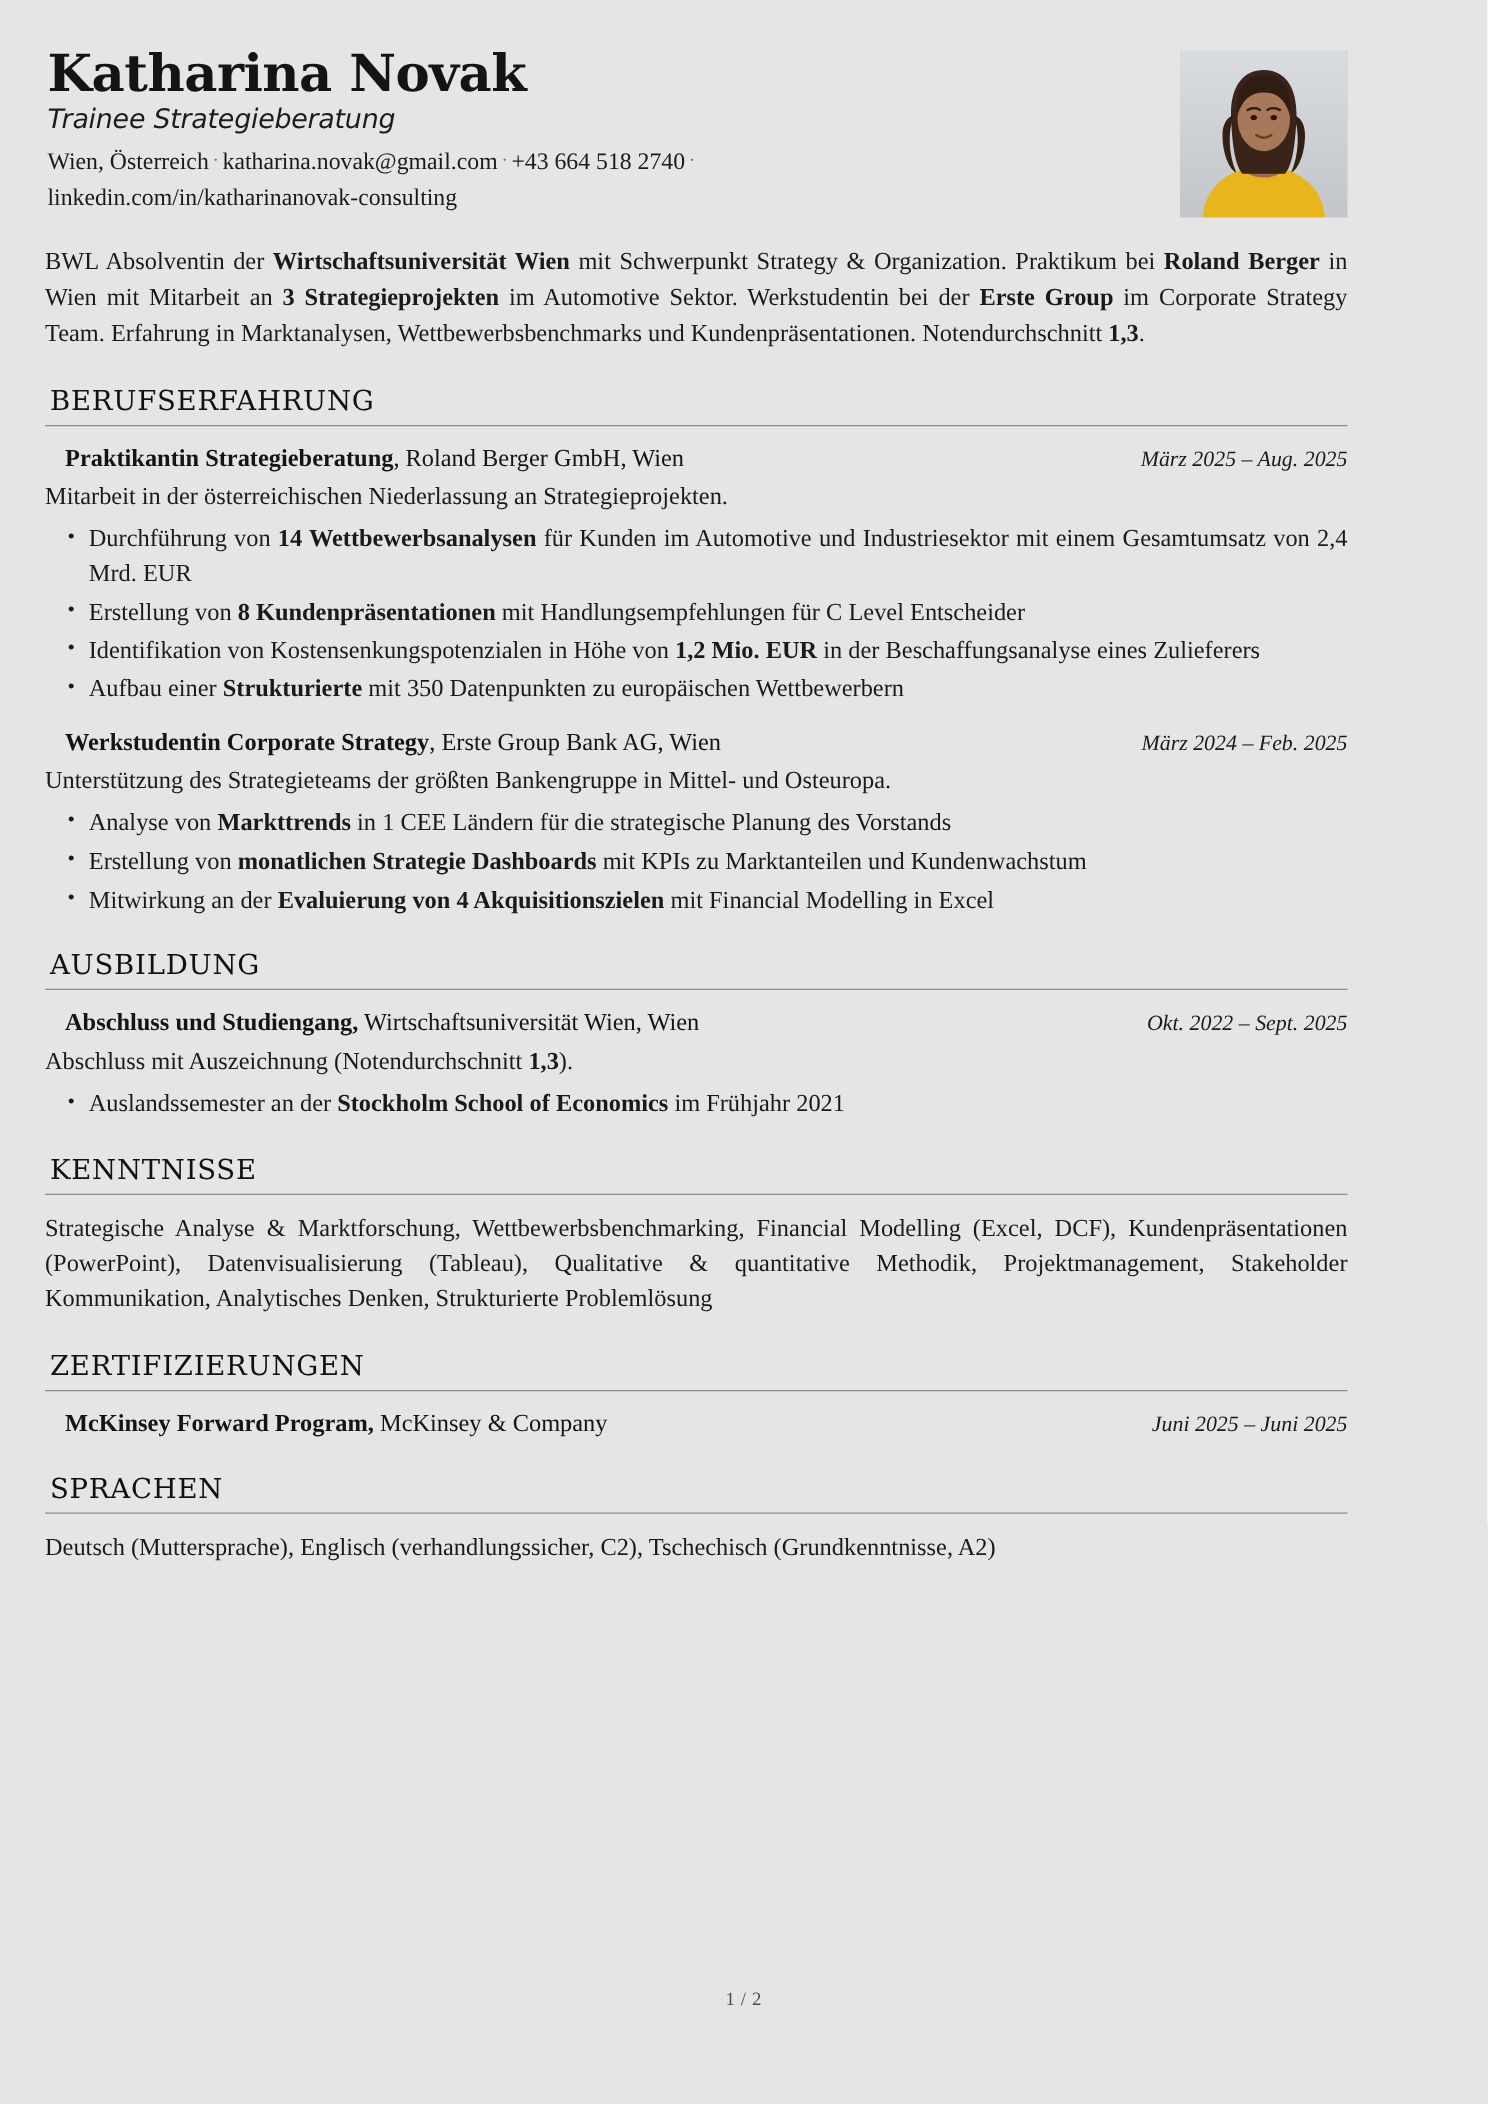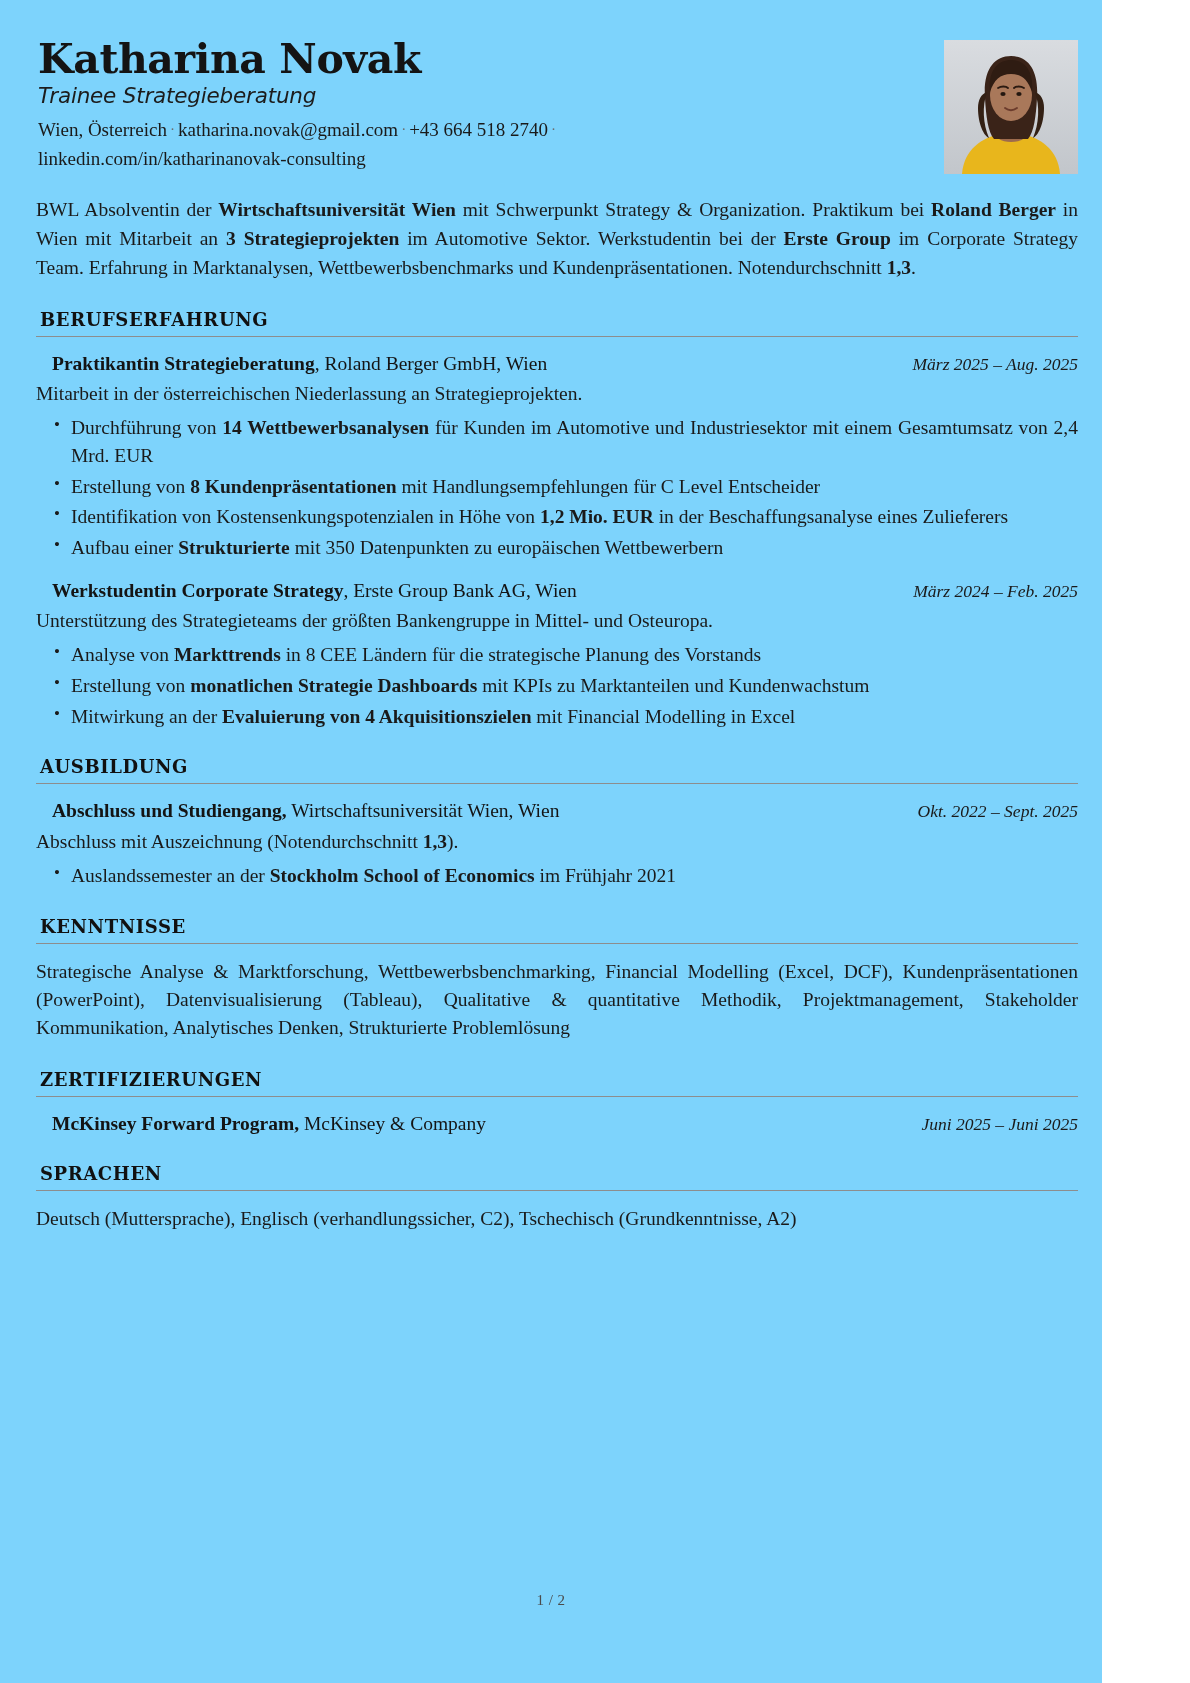--- a/index.html
+++ b/index.html
@@ -6,23 +6,23 @@
     margin: 0;
     padding: 0;
     background: #ffffff;
   }
   body {
     font-family: "Liberation Serif", serif;
     color: #1a1a1a;
   }
   .page {
     position: relative;
-    width: 1102px;
+    width: 1190px;
     height: 1683px;
-    background: #7dd3fc;
+    background: #e5e5e5;
     box-sizing: border-box;
     padding: 36px 112px 17px 36px;
     overflow: hidden;
   }
   .inner {
     width: 1042px;
     margin-left: 0;
   }
 
   
@@ -82,22 +82,22 @@
     margin-top: 22px;
     text-align: justify;
     color: #1a1a1a;
   }
   b, strong { font-weight: 700; }
 
   
   .section { margin-top: 26px; }
   .section-title {
     font-family: "DejaVu Serif", serif;
-    font-weight: 700;
-    font-size: 18px;
+    font-weight: 400;
+    font-size: 22px;
     letter-spacing: 0.6px;
     text-transform: uppercase;
     color: #111111;
     padding-left: 4px;
     margin-bottom: 6px;
   }
   .rule {
     height: 1px;
     background: #8d8d8d;
     width: 100%;
@@ -246,21 +246,21 @@
       </ul>
     </div>
 
     <div class="entry">
       <div class="entry-head">
         <div class="entry-title"><span class="role">Werkstudentin Corporate Strategy</span><span>, Erste Group Bank AG, Wien</span></div>
         <div class="entry-date">März 2024 – Feb. 2025</div>
       </div>
       <div class="entry-desc">Unterstützung des Strategieteams der größten Bankengruppe in Mittel- und Osteuropa.</div>
       <ul class="bullets">
-        <li><span>Analyse von </span><b>Markttrends</b><span> in 8 CEE Ländern für die strategische Planung des Vorstands</span></li>
+        <li><span>Analyse von </span><b>Markttrends</b><span> in 1 CEE Ländern für die strategische Planung des Vorstands</span></li>
         <li><span>Erstellung von </span><b>monatlichen Strategie Dashboards</b><span> mit KPIs zu Marktanteilen und Kundenwachstum</span></li>
         <li><span>Mitwirkung an der </span><b>Evaluierung von 4 Akquisitionszielen</b><span> mit Financial Modelling in Excel</span></li>
       </ul>
     </div>
   </div>
 
   <div class="section">
     <div class="section-title">AUSBILDUNG</div>
     <div class="rule"></div>
 

